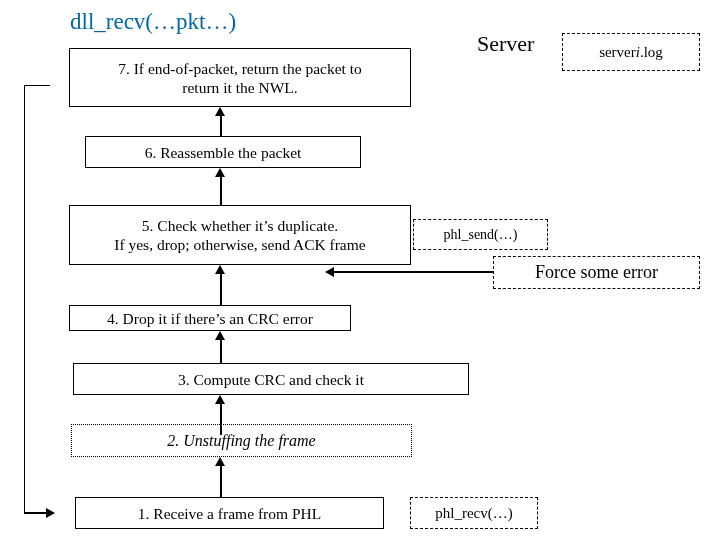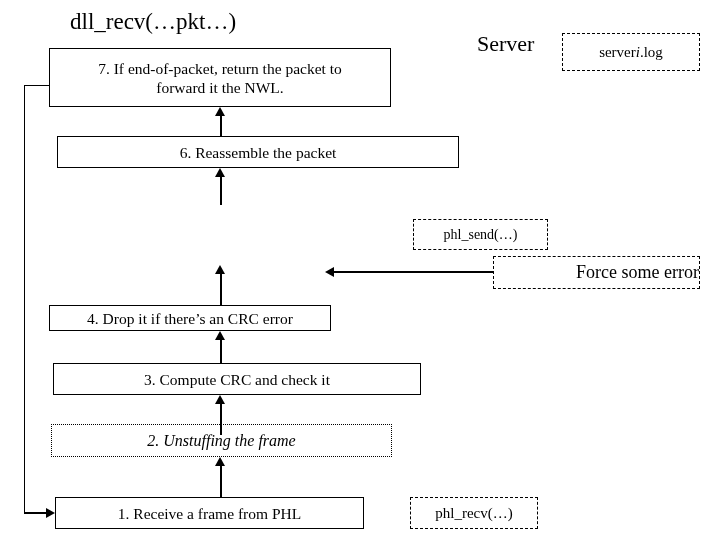--- a/index.html
+++ b/index.html
@@ -14,21 +14,21 @@
     background: #ffffff;
     overflow: hidden;
     font-family: "Liberation Serif", "DejaVu Serif", serif;
     color: #000000;
   }
   .title {
     position: absolute;
     font-size: 23px;
     line-height: 28px;
     white-space: nowrap;
-    color: #000000;
+    color: #0369a1;
   }
   .server-label {
     position: absolute;
     font-size: 22px;
     line-height: 26px;
     white-space: nowrap;
   }
   
   .box {
     position: absolute;
@@ -36,20 +36,21 @@
     background: #ffffff;
     box-sizing: border-box;
     display: flex;
     flex-direction: column;
     align-items: center;
     justify-content: center;
     text-align: center;
     font-size: 15.5px;
     line-height: 19px;
     padding: 0 4px;
+    margin-left: 20px;
   }
   .box .line {
     display: block;
     white-space: nowrap;
   }
   
   .box-dotted {
     border: 1px dotted #000000;
     font-style: italic;
     font-size: 16px;
@@ -126,49 +127,53 @@
   <div class="server-label" style="left:477px; top:31px;">Server</div>
 
   <div class="box-dashed dash-md" style="left:562px; top:33px; width:138px; height:38px;">
     <span>server</span>
       <span class="log-italic">i</span>
       <span>.log</span>
   </div>
 
   <div class="box" style="left:49px; top:48px; width:342px; height:59px;">
     <span class="line">7. If end-of-packet, return the packet to</span>
-    <span class="line">forward it the NWL.</span>
-  </div>
-
-  <div class="box" style="left:57px; top:136px; width:402px; height:32px;">
+    <span class="line">return it the NWL.</span>
+  </div>
+
+  <div class="box" style="left:65px; top:136px; width:276px; height:32px;">
     <span class="line">6. Reassemble the packet</span>
   </div>
 
+  <div class="box" style="left:49px; top:205px; width:342px; height:60px;">
+    <span class="line">5. Check whether it’s duplicate.</span>
+    <span class="line">If yes, drop; otherwise, send ACK frame</span>
+  </div>
 
   <div class="box" style="left:49px; top:305px; width:282px; height:26px;">
     <span class="line">4. Drop it if there’s an CRC error</span>
   </div>
 
-  <div class="box" style="left:53px; top:363px; width:368px; height:32px;">
+  <div class="box" style="left:53px; top:363px; width:396px; height:32px;">
     <span class="line">3. Compute CRC and check it</span>
   </div>
 
   <div class="box box-dotted" style="left:51px; top:424px; width:341px; height:33px;">
     <span class="line">2. Unstuffing the frame</span>
   </div>
 
   <div class="box" style="left:55px; top:497px; width:309px; height:32px;">
     <span class="line">1. Receive a frame from PHL</span>
   </div>
 
   <div class="box-dashed dash-sm" style="left:413px; top:219px; width:135px; height:31px;text-align:center;">
     <span>phl_send(…)</span>
   </div>
 
-  <div class="box-dashed dash-lg" style="left:493px; top:256px; width:207px; height:33px;justify-content:flex-end;">
+  <div class="box-dashed dash-lg" style="left:493px; top:256px; width:207px; height:33px;">
     <span>Force some error</span>
   </div>
 
   <div class="box-dashed dash-md" style="left:410px; top:497px; width:128px; height:32px;justify-content:center;">
     <span>phl_recv(…)</span>
   </div>
 
   <div class="vline" style="left:220px; top:116px; height:20px;"></div>
   <div class="arrow-up" style="left:215px; top:107px;"></div>
 

